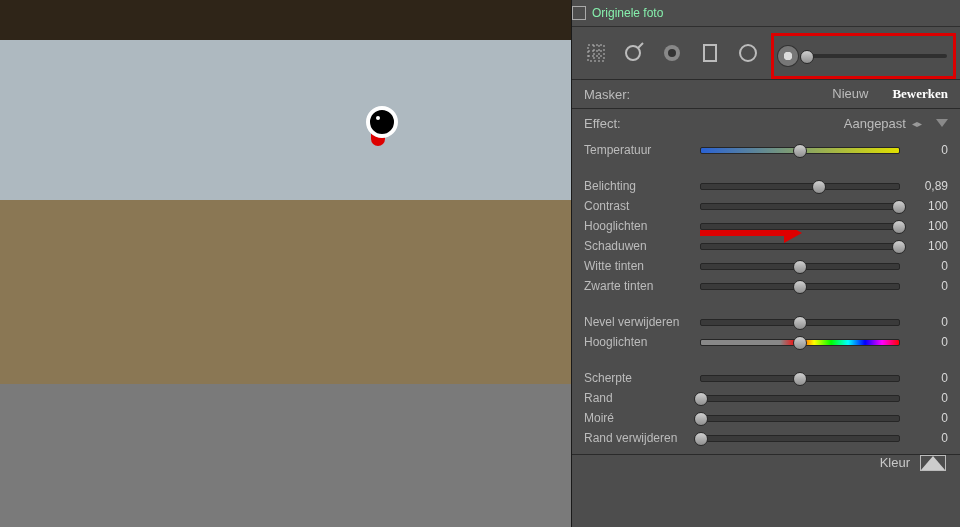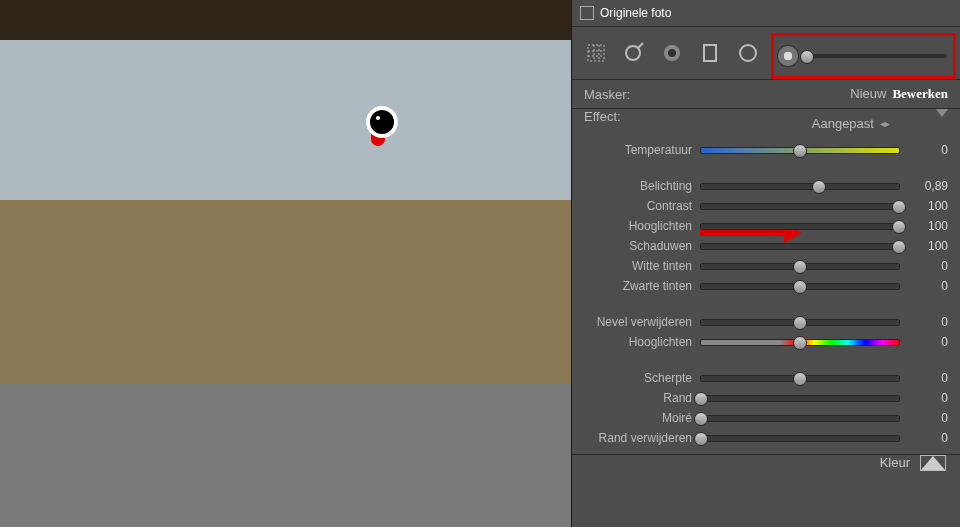--- a/index.html
+++ b/index.html
@@ -4,38 +4,38 @@
 <style>
   html,body{margin:0;padding:0;background:#7a7a7a;font-family:Arial,Helvetica,sans-serif;font-size:13px;color:#c8c8c8;}
   .app{width:960px;height:527px;position:relative;overflow:hidden;background:#7a7a7a;}
   .photo-area{position:absolute;left:0;top:0;width:572px;height:527px;background:#7a7a7a;}
   .photo{position:absolute;left:0;top:0;width:572px;height:384px;background:linear-gradient(to bottom,#4a3d2a 0 8%,#aeb9c0 8% 52%,#8a7754 52% 100%);}
   .roof{position:absolute;left:0;top:0;width:572px;height:40px;background:#2f2518;}
   .pin{position:absolute;left:366px;top:106px;width:24px;height:24px;border-radius:50%;border:4px solid #fff;background:#000;}
   .pin::after{content:"";position:absolute;left:6px;top:6px;width:4px;height:4px;border-radius:50%;background:#fff;}
   .pin-tail{position:absolute;left:371px;top:128px;width:14px;height:18px;background:#d00;border-bottom-left-radius:10px;border-bottom-right-radius:10px;}
   .sidebar{position:absolute;right:0;top:0;width:388px;height:527px;background:#4d4d4d;border-left:1px solid #1a1a1a;}
-  .topbar{height:26px;background:#4d4d4d;border-bottom:1px solid #2f2f2f;display:flex;align-items:center;padding-left:8px;color:#ffffff;font-size:12px;}
+  .topbar{height:26px;background:#4d4d4d;border-bottom:1px solid #2f2f2f;display:flex;align-items:center;color:#86efac;font-size:12px;}
   .check{width:12px;height:12px;border:1px solid #aaa;margin-right:6px;}
   .toolbar{height:52px;background:#4d4d4d;border-bottom:1px solid #2a2a2a;display:flex;align-items:center;gap:10px;padding:0 10px;position:relative;}
   .tbtn{width:28px;height:28px;display:flex;align-items:center;justify-content:center;color:#bcbcbc;cursor:pointer;}
   .redbox{border:3px solid #d00;position:absolute;left:199px;top:6px;width:175px;height:40px;display:flex;align-items:center;padding-left:4px;gap:6px;}
   .featherdot{width:20px;height:20px;border-radius:50%;background:radial-gradient(circle,#dcdcdc 0 30%,#777 31% 100%);box-shadow:0 0 0 1px #333;}
   .thin-slider{flex:1;height:4px;background:#2f2f2f;border-radius:2px;position:relative;margin-right:6px;}
   .maskrow{height:28px;border-bottom:1px solid #2a2a2a;display:flex;align-items:center;padding:0 12px;color:#bcbcbc;}
-  .masklinks{margin-left:auto;display:flex;gap:6px;text-align:right;}
+  .masklinks{margin-left:auto;display:flex;gap:24px;text-align:right;}
   .masklinks span{cursor:pointer;}
   .masklinks .active{color:#fff;font-weight:bold;font-family:Liberation Serif, serif;}
-  .effectrow{height:28px;display:flex;padding:0 12px;color:#bcbcbc;border-bottom:1px solid transparent;gap:32px;}
+  .effectrow{height:28px;display:flex;align-items:center;padding:0 12px;color:#bcbcbc;border-bottom:1px solid transparent;}
   .effectrow .val{margin-left:auto;display:flex;align-items:center;gap:6px;}
   .tri{color:#9a9a9a;font-size:10px;}
   .panelarrow{margin-left:14px;width:0;height:0;border-left:6px solid transparent;border-right:6px solid transparent;border-top:8px solid #8a8a8a;}
   .sliders{padding:2px 12px 0 12px;}
   .srow{display:flex;align-items:center;height:20px;}
-  .slabel{width:108px;text-align:right;padding-right:8px;color:#bcbcbc;font-size:12px;}
+  .slabel{width:108px;padding-right:8px;color:#bcbcbc;font-size:12px;}
   .strack{flex:1;height:5px;background:#3a3a3a;border:1px solid #262626;border-radius:2px;position:relative;}
   .sknob{position:absolute;top:-4px;width:12px;height:12px;border-radius:50%;background:linear-gradient(#cfcfcf,#8f8f8f);border:1px solid #2a2a2a;transform:translateX(-50%);}
   .sval{width:44px;text-align:right;color:#d8d8d8;font-size:12px;padding-left:4px;}
   .grad-temp{background:linear-gradient(to right,#2a62d4,#e0e000);}
   .grad-tint{background:linear-gradient(to right,#22a022,#c030c0);}
   .grad-sat{background:linear-gradient(to right,#888 0 40%,#f00,#ff0,#0f0,#0ff,#00f,#f0f,#f00);}
   .gap{height:14px;}
   .arrow{position:absolute;left:128px;top:84px;pointer-events:none;}
   .kleurrow{height:28px;display:flex;justify-content:flex-end;padding:0 14px;border-top:1px solid #2a2a2a;margin-top:6px;}
   .kleurrow .lab{margin-right:auto;}

